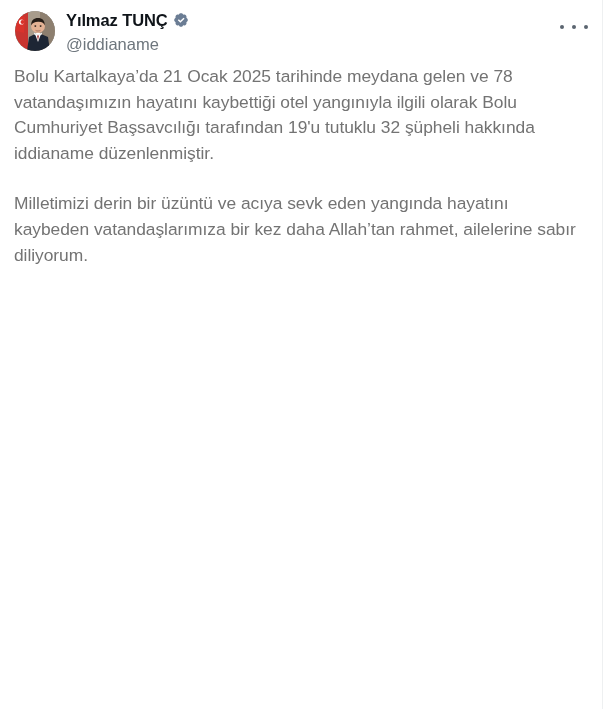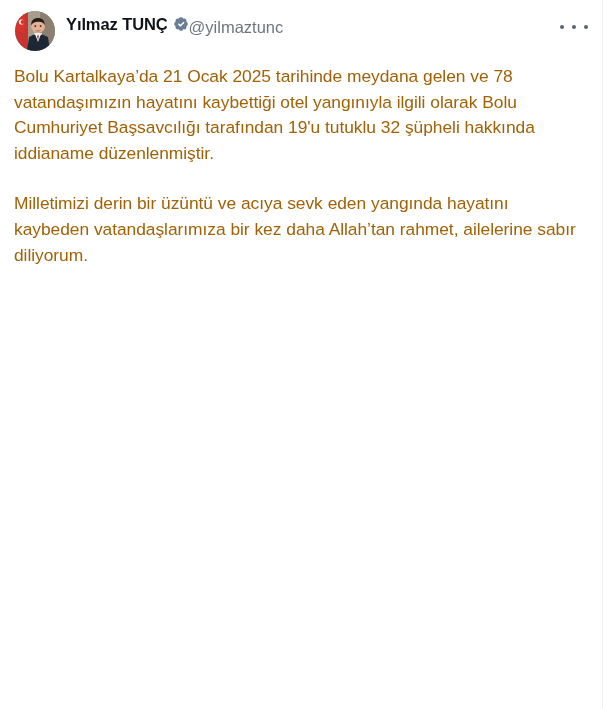--- a/index.html
+++ b/index.html
@@ -38,21 +38,21 @@
     overflow: hidden;
     flex: 0 0 40px;
     position: relative;
     background: #6d6f72;
   }
   .avatar svg { display: block; }
   .identity {
     margin-left: 11px;
     padding-top: 1px;
     display: flex;
-    flex-direction: row;
+    flex-direction: column;
     min-width: 0;
   }
   .name-row {
     display: flex;
     align-items: center;
     line-height: 1;
   }
   .display-name {
     font-size: 16.5px;
     font-weight: bold;
@@ -92,21 +92,21 @@
     background: #5b6570;
   }
   
   .post-body {
     padding: 6px 17px 0 14px;
     box-sizing: border-box;
   }
   .post-paragraph {
     font-size: 17.4px;
     line-height: 25.6px;
-    color: #a16207;
+    color: #737373;
     margin: 0 0 25px 0;
     letter-spacing: -0.05px;
     word-spacing: 0.1px;
   }
   .post-paragraph:last-child { margin-bottom: 0; }
 </style>
 </head>
 <body>
 
 <div class="post-card">
@@ -143,21 +143,21 @@
 
     <div class="identity">
       <div class="name-row">
         <span class="display-name">Yılmaz TUNÇ</span>
         <span class="verified-badge">
           <svg width="16" height="16" viewBox="0 0 22 22">
             <path fill="#6b7d94" d="M20.396 11c-.018-.646-.215-1.275-.57-1.816-.354-.54-.852-.972-1.438-1.246.223-.607.27-1.264.14-1.897-.132-.634-.44-1.218-.885-1.684-.465-.444-1.05-.752-1.683-.883-.633-.13-1.29-.083-1.897.14-.273-.587-.704-1.086-1.245-1.44S11.647 1.62 11 1.604c-.646.017-1.273.213-1.813.568s-.969.854-1.24 1.44c-.608-.223-1.267-.272-1.902-.14-.635.13-1.22.438-1.690.882-.44.466-.75 1.05-.880 1.684-.13.633-.08 1.29.144 1.897-.586.274-1.084.705-1.438 1.246-.355.54-.551 1.17-.569 1.816.018.647.214 1.276.569 1.817.354.54.852.972 1.438 1.245-.224.606-.274 1.263-.144 1.896.13.634.44 1.218.88 1.685.47.444 1.055.75 1.69.882.635.13 1.294.08 1.902-.142.272.586.7 1.084 1.24 1.44.54.354 1.167.55 1.813.567.647-.016 1.276-.213 1.817-.567.54-.356.972-.854 1.245-1.44.605.223 1.263.272 1.896.142.634-.132 1.218-.438 1.684-.882.445-.467.753-1.051.884-1.685.131-.633.083-1.29-.14-1.896.586-.273 1.084-.705 1.438-1.245.355-.541.552-1.17.57-1.817zm-10.263 3.95l-3.54-3.54 1.414-1.414 2.126 2.126 4.35-4.35 1.414 1.414-5.764 5.764z"></path>
           </svg>
         </span>
       </div>
-      <span class="handle">@yilmaztunc</span>
+      <span class="handle">@iddianame</span>
     </div>
 
     <div class="more-menu">
       <i></i>
       <i></i>
       <i></i>
     </div>
   </div>
 
   <div class="post-body">

